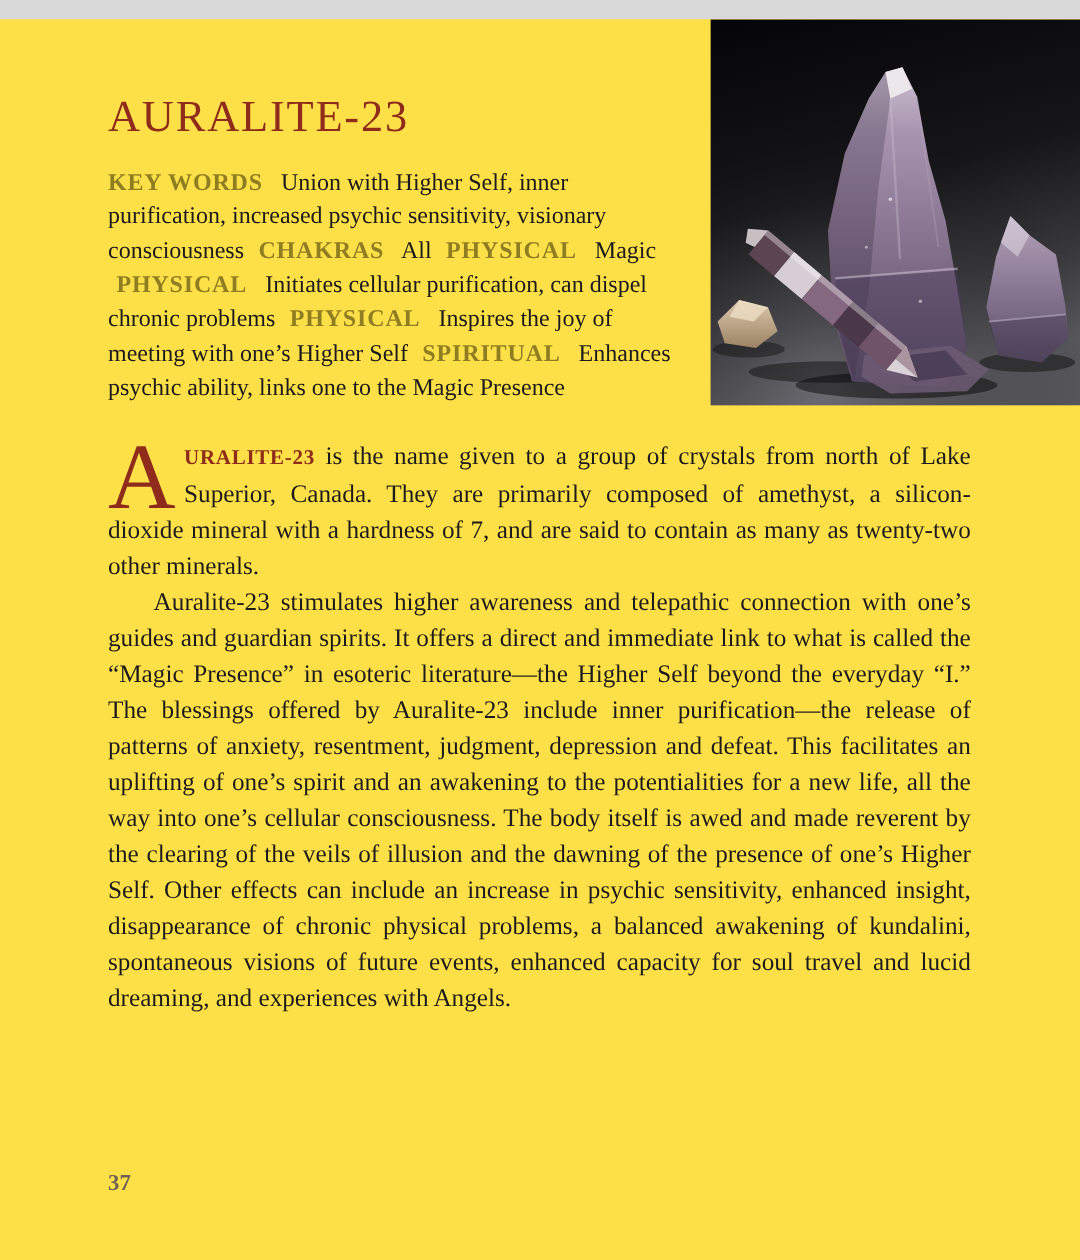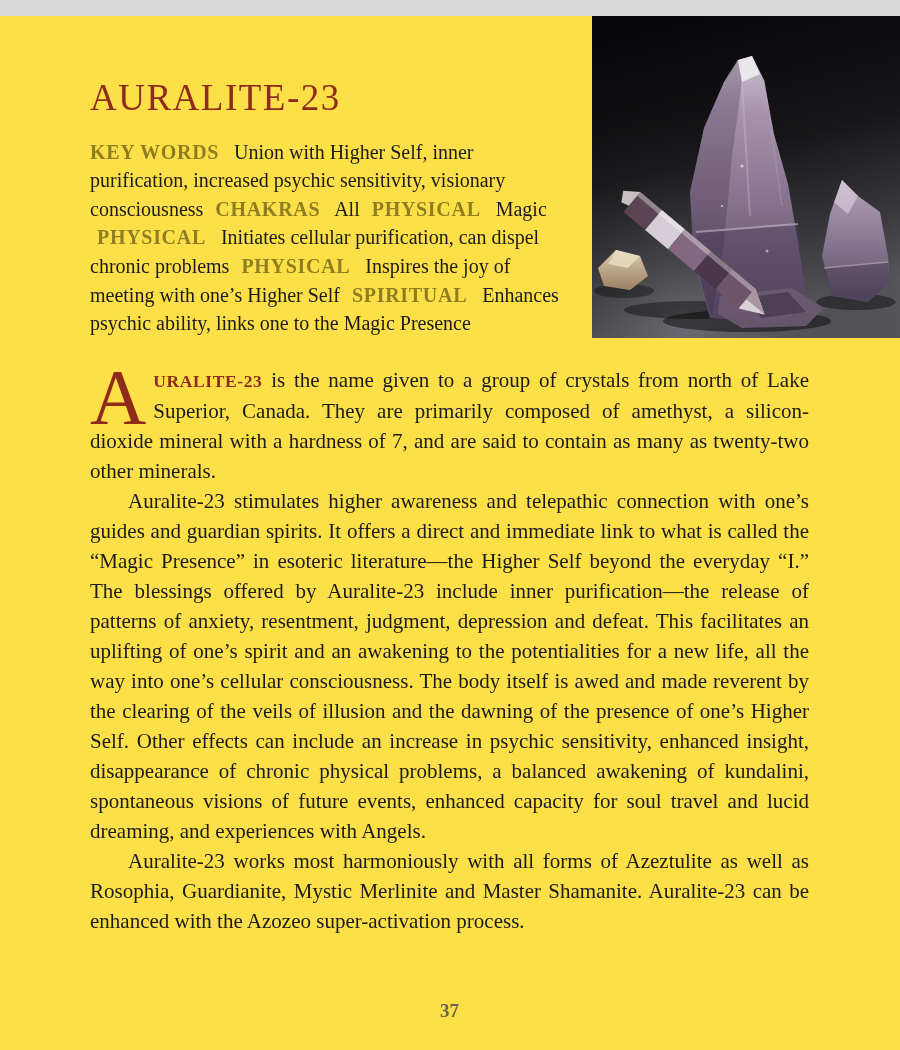--- a/index.html
+++ b/index.html
@@ -63,22 +63,22 @@
     font-weight:400;
   }
   .lead-caps{
     color:#8e2b1b;
     font-size:17.5px;
     letter-spacing:0.6px;
     font-weight:bold;
   }
   
   .page-number{
-    position:absolute;bottom:44px;left:90px;width:719px;
-    text-align:center;
+    position:absolute;bottom:68px;left:90px;width:719px;
+    text-align:left;
     font-weight:bold;
     font-size:19px;
     color:#6d6354;
   }
 </style>
 </head>
 <body>
 
 <div class="page">
 
@@ -178,18 +178,17 @@
       <span class="kw-label">SPIRITUAL</span>
       <span class="kw-text">Enhances psychic ability, links one to the Magic Presence</span>
     </p>
   </div>
 
   <div class="body-text">
     <p>
       <span class="drop-cap">A</span><span class="lead-caps">URALITE-23</span><span> is the name given to a group of crystals from north of Lake Superior, Canada. They are primarily composed of amethyst, a silicon-dioxide mineral with a hardness of 7, and are said to contain as many as twenty-two other minerals.</span>
     </p>
     <p class="indent">Auralite-23 stimulates higher awareness and telepathic connection with one’s guides and guardian spirits. It offers a direct and immediate link to what is called the “Magic Presence” in esoteric literature—the Higher Self beyond the everyday “I.” The blessings offered by Auralite-23 include inner purification—the release of patterns of anxiety, resentment, judgment, depression and defeat. This facilitates an uplifting of one’s spirit and an awakening to the potentialities for a new life, all the way into one’s cellular consciousness. The body itself is awed and made reverent by the clearing of the veils of illusion and the dawning of the presence of one’s Higher Self. Other effects can include an increase in psychic sensitivity, enhanced insight, disappearance of chronic physical problems, a balanced awakening of kundalini, spontaneous visions of future events, enhanced capacity for soul travel and lucid dreaming, and experiences with Angels.</p>
-    <p class="indent">Auralite-23 works most harmoniously with all forms of Azeztulite as well as Rosophia, Guardianite, Mystic Merlinite and Master Shamanite. Auralite-23 can be enhanced with the Azozeo super-activation process.</p>
   </div>
 
   <div class="page-number">37</div>
 
 </div>
 
 </body></html>

